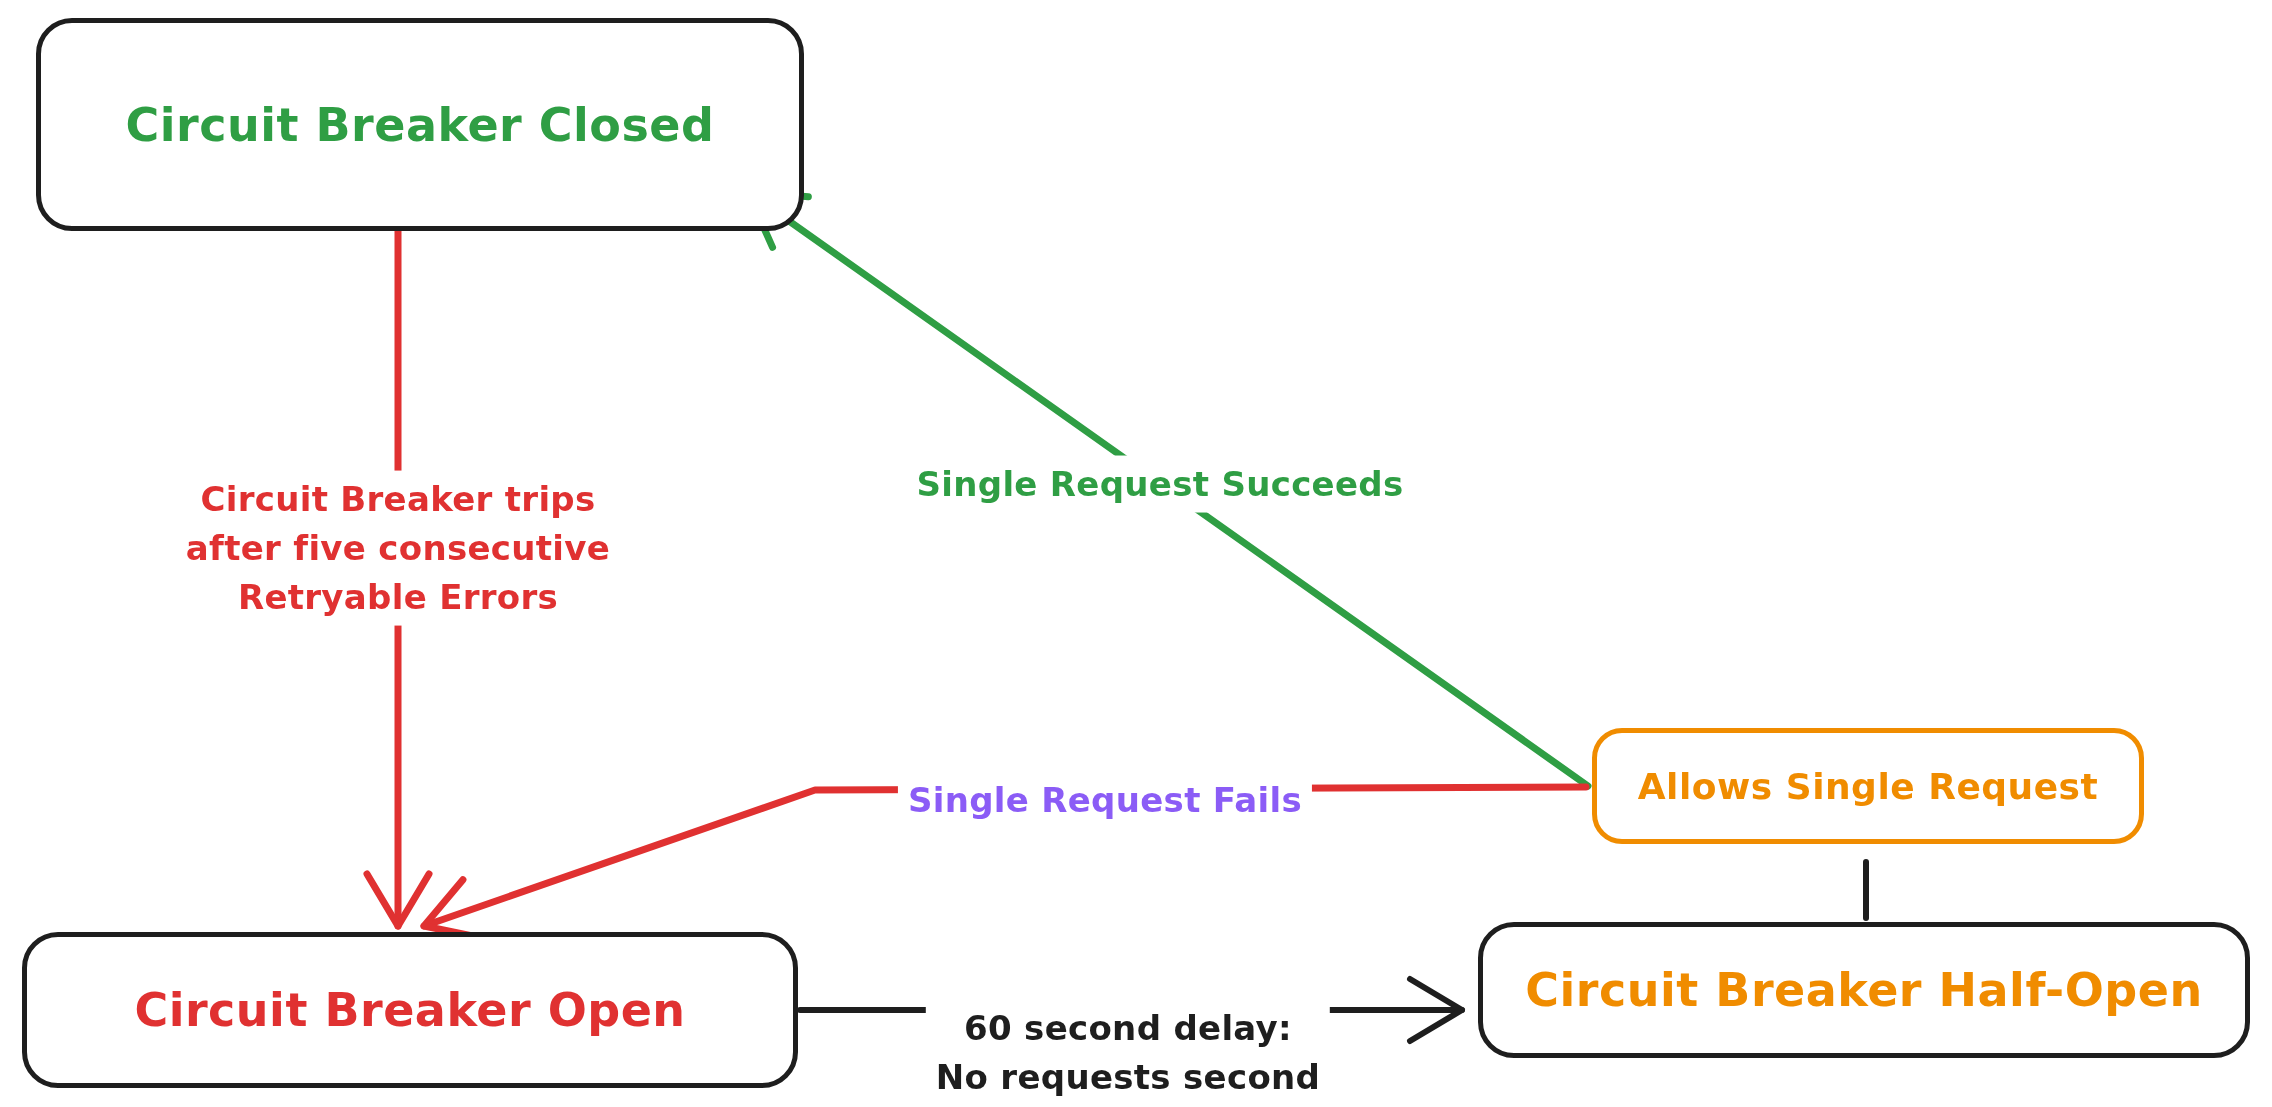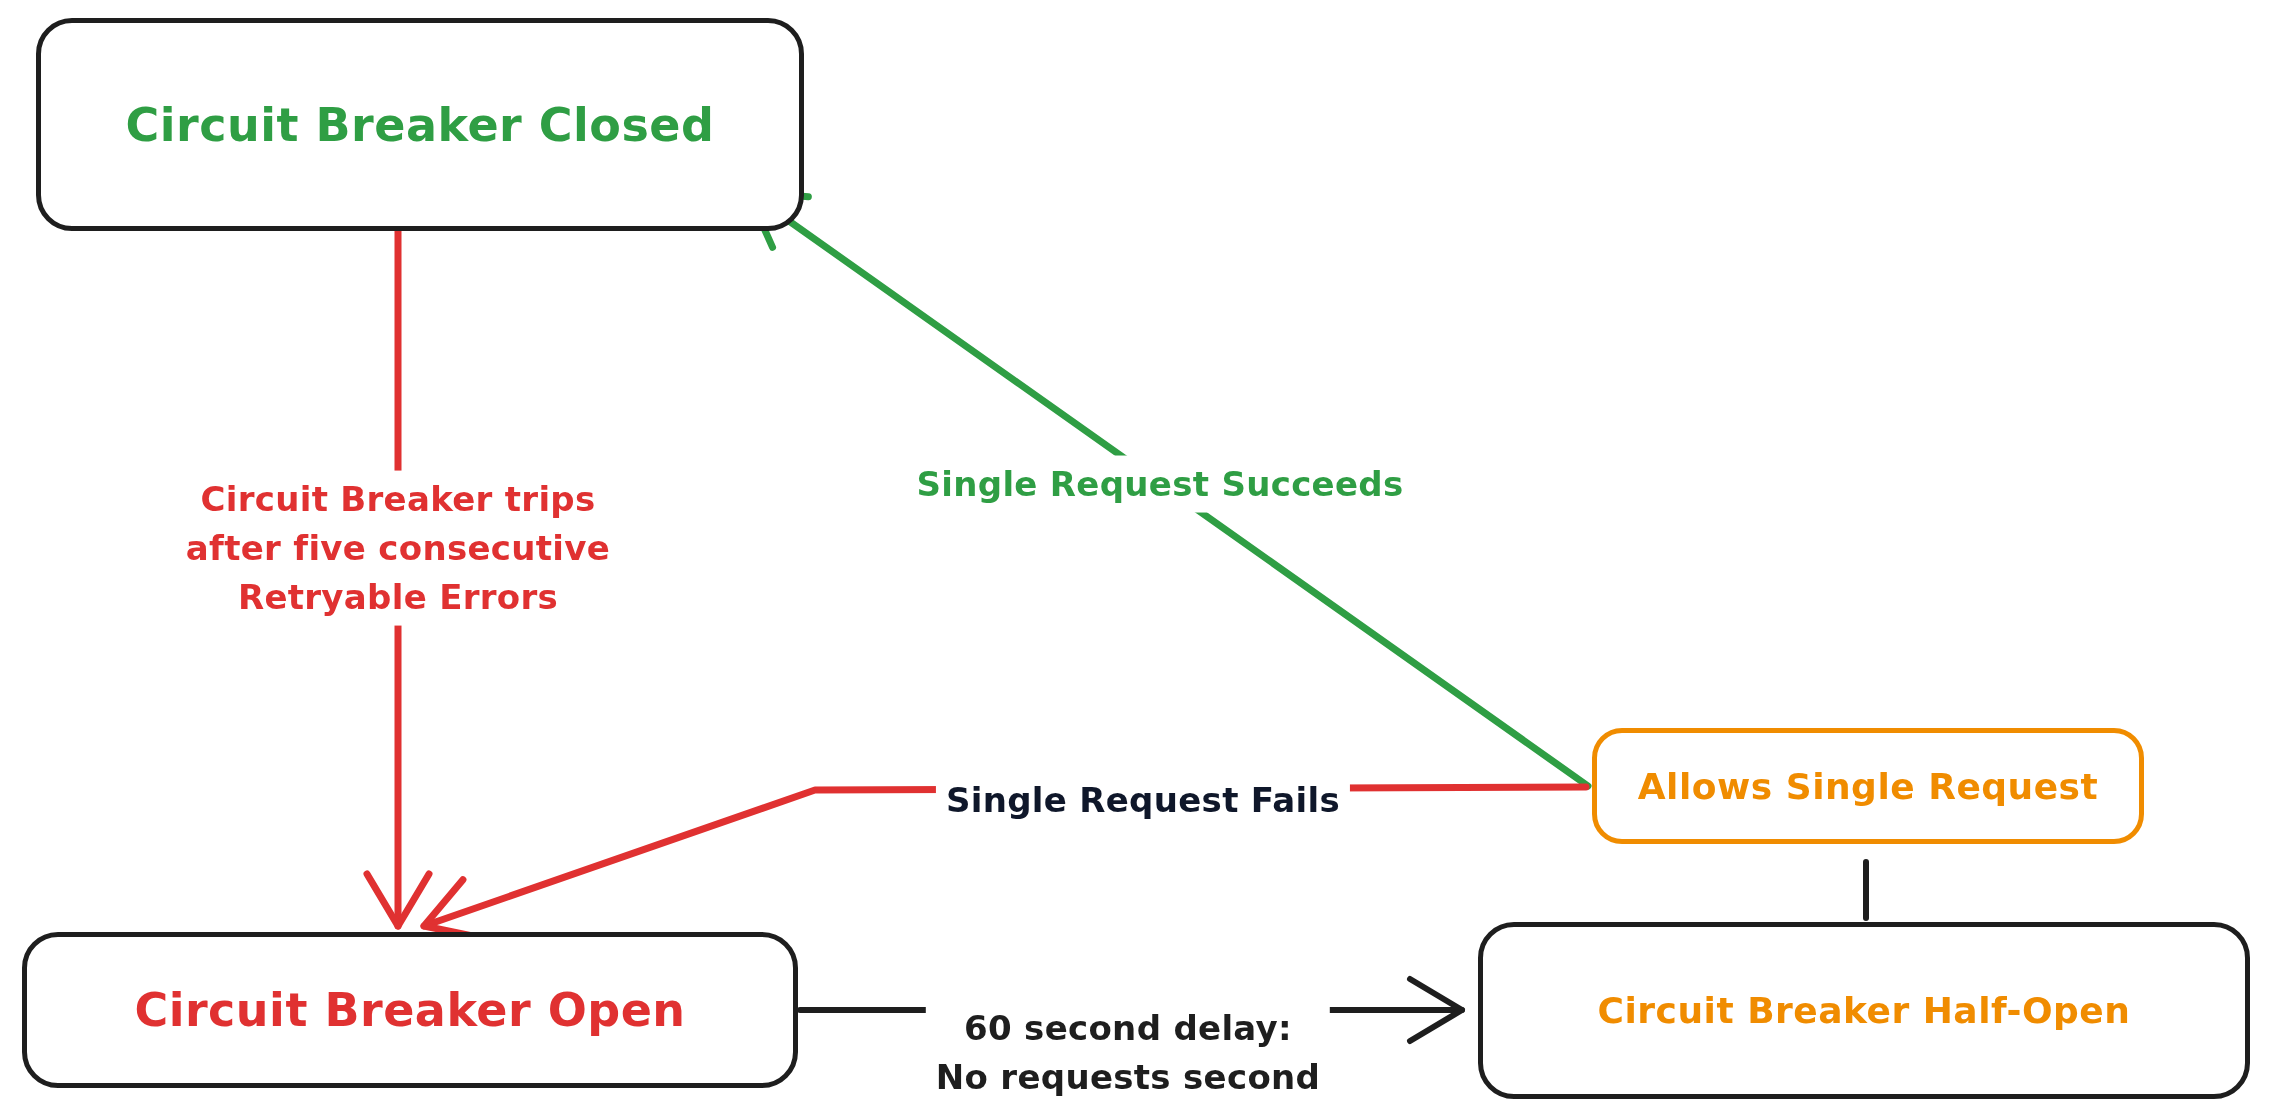--- a/index.html
+++ b/index.html
@@ -39,39 +39,39 @@
     background: #ffffff;
     border: 5px solid #1e1e1e;
     border-radius: 36px;
     box-sizing: border-box;
     text-align: center;
     font-weight: bold;
     letter-spacing: 0.5px;
   }
   .node-closed    { left: 28px;   top: 18px;  width: 768px; height: 213px; color: #2f9e44; font-size: 46px; margin-left: 8px; }
   .node-open      { left: 22px;   top: 932px; width: 776px; height: 156px; color: #e03131; font-size: 46px; }
-  .node-halfopen  { left: 1478px; top: 922px; width: 772px; height: 177px; color: #f08c00; font-size: 36px; }
+  .node-halfopen  { left: 1478px; top: 922px; width: 772px; height: 136px; color: #f08c00; font-size: 46px; }
   .node-allows    { left: 1592px; top: 728px; width: 552px; height: 116px; color: #f08c00; font-size: 36px;
                     border-color: #f08c00; border-radius: 30px; }
 
   .edge-label {
     position: absolute;
     transform: translate(-50%, -50%);
     background: #ffffff;
     padding: 4px 10px;
     text-align: center;
     font-weight: bold;
     font-size: 34px;
     line-height: 1.44;
     letter-spacing: 0.3px;
     white-space: nowrap;
   }
   .label-trips    { left: 398px;  top: 548px;  color: #e03131; }
   .label-succeeds { left: 1160px; top: 484px;  color: #2f9e44; text-align: center; }
-  .label-fails    { left: 1143px; top: 800px;  color: #0f172a; }
+  .label-fails    { left: 1105px; top: 800px;  color: #8b5cf6; }
   .label-delay    { left: 1128px; top: 1022px; color: #1e1e1e; margin-top: 31px; }
 </style>
 </head>
 <body>
 
 <div class="canvas">
 
   <svg class="edges-layer" width="2272" height="1107" viewBox="0 0 2272 1107" xmlns="http://www.w3.org/2000/svg">
     <defs>
       <marker id="ah-red" markerUnits="userSpaceOnUse" markerWidth="90" markerHeight="90" viewBox="0 0 90 90" refX="74" refY="45" orient="auto">

